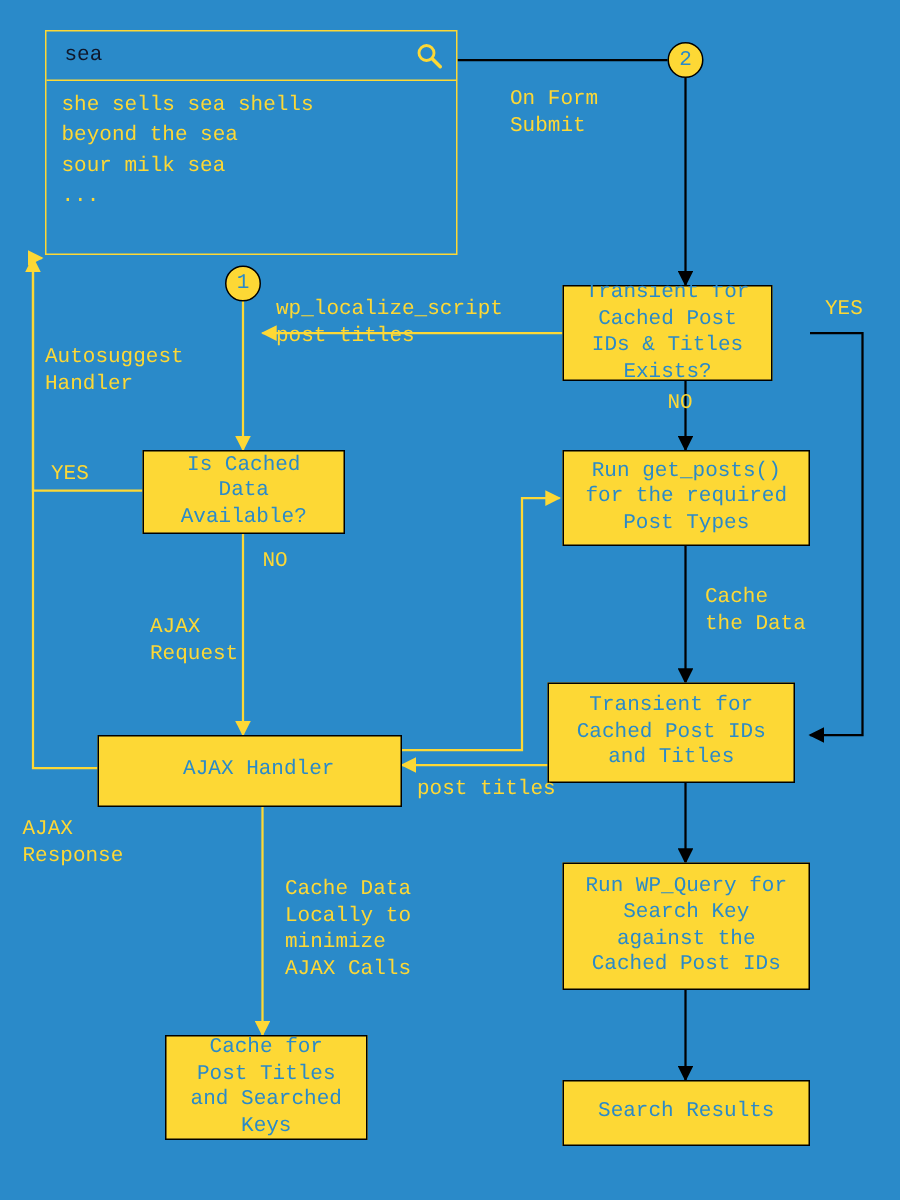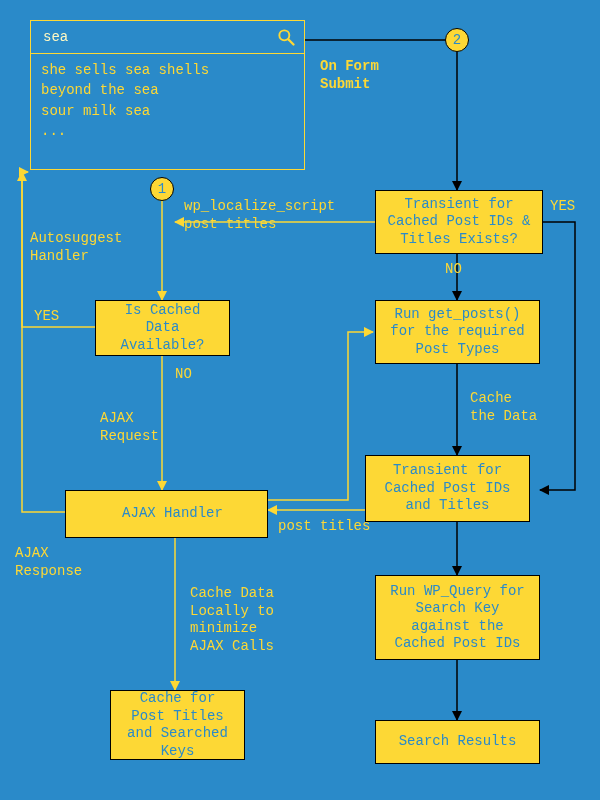--- a/index.html
+++ b/index.html
@@ -66,21 +66,21 @@
     align-items: center;
     padding: 6px 8px 6px 10px;
     border-bottom: 1.5px solid #fdd835;
     gap: 8px;
   }
   .search-input {
     flex: 1;
     background: transparent;
     border: none;
     outline: none;
-    color: #fef9c3;
+    color: #0f172a;
     font: inherit;
   }
   .search-icon {
     width: 20px;
     height: 20px;
     flex-shrink: 0;
   }
   .suggestions {
     padding: 6px 10px;
     color: #fdd835;
@@ -166,21 +166,21 @@
 
   <div class="box" style="left:95px; top:300px; width:135px; height:56px;font-family:Liberation Mono, monospace;">Is Cached Data
 Available?</div>
 
   <div class="box" style="left:65px; top:490px; width:203px; height:48px;padding-left:20px;">AJAX Handler</div>
 
   <div class="box" style="left:110px; top:690px; width:135px; height:70px;">Cache for Post
 Titles and
 Searched Keys</div>
 
-  <div class="box" style="left:375px; top:190px; width:168px; height:64px;">Transient for
+  <div class="box" style="left:375px; top:190px; width:140px; height:64px;">Transient for
 Cached Post IDs &amp;
 Titles Exists?</div>
 
   <div class="box" style="left:375px; top:300px; width:165px; height:64px;">Run get_posts()
 for the required
 Post Types</div>
 
   <div class="box" style="left:365px; top:455px; width:165px; height:67px;">Transient for
 Cached Post IDs
 and Titles</div>
@@ -191,21 +191,21 @@
 IDs</div>
 
   <div class="box" style="left:375px; top:720px; width:165px; height:44px;">Search Results</div>
 
   <div class="label" style="left:30px; top:230px;">Autosuggest
 Handler</div>
 
   <div class="label" style="left:184px; top:198px;">wp_localize_script
 post titles</div>
 
-  <div class="label" style="left:320px; top:58px;font-weight:bold;">On Form
+  <div class="label" style="left:340px; top:58px;">On Form
 Submit</div>
 
   <div class="label" style="left:34px; top:308px;">YES</div>
 
   <div class="label" style="left:550px; top:198px;">YES</div>
 
   <div class="label" style="left:175px; top:366px;">NO</div>
 
   <div class="label" style="left:445px; top:261px;">NO</div>
 

